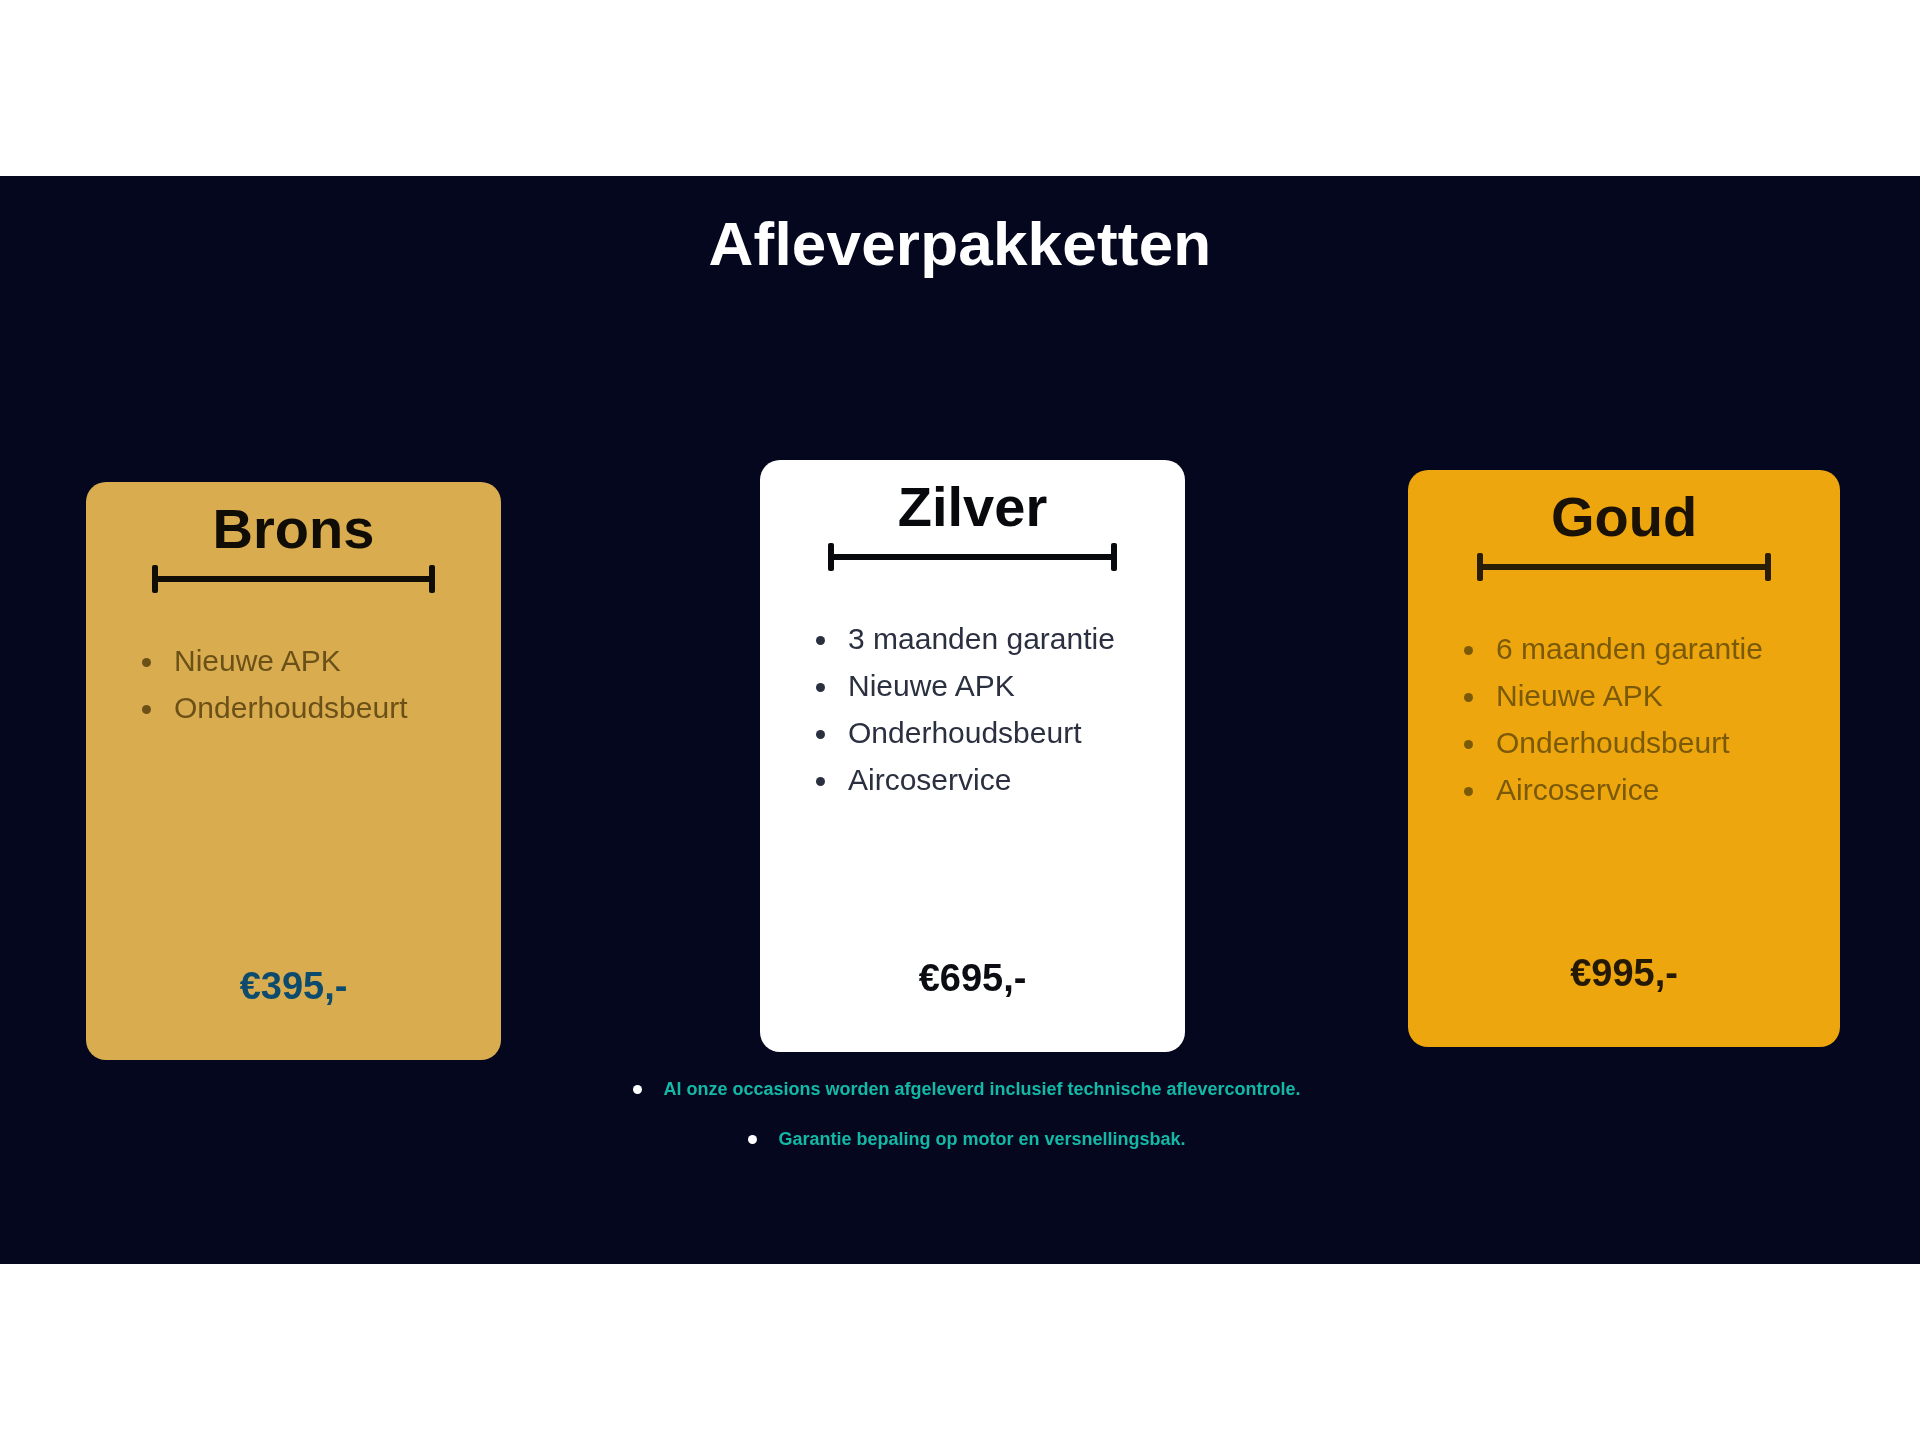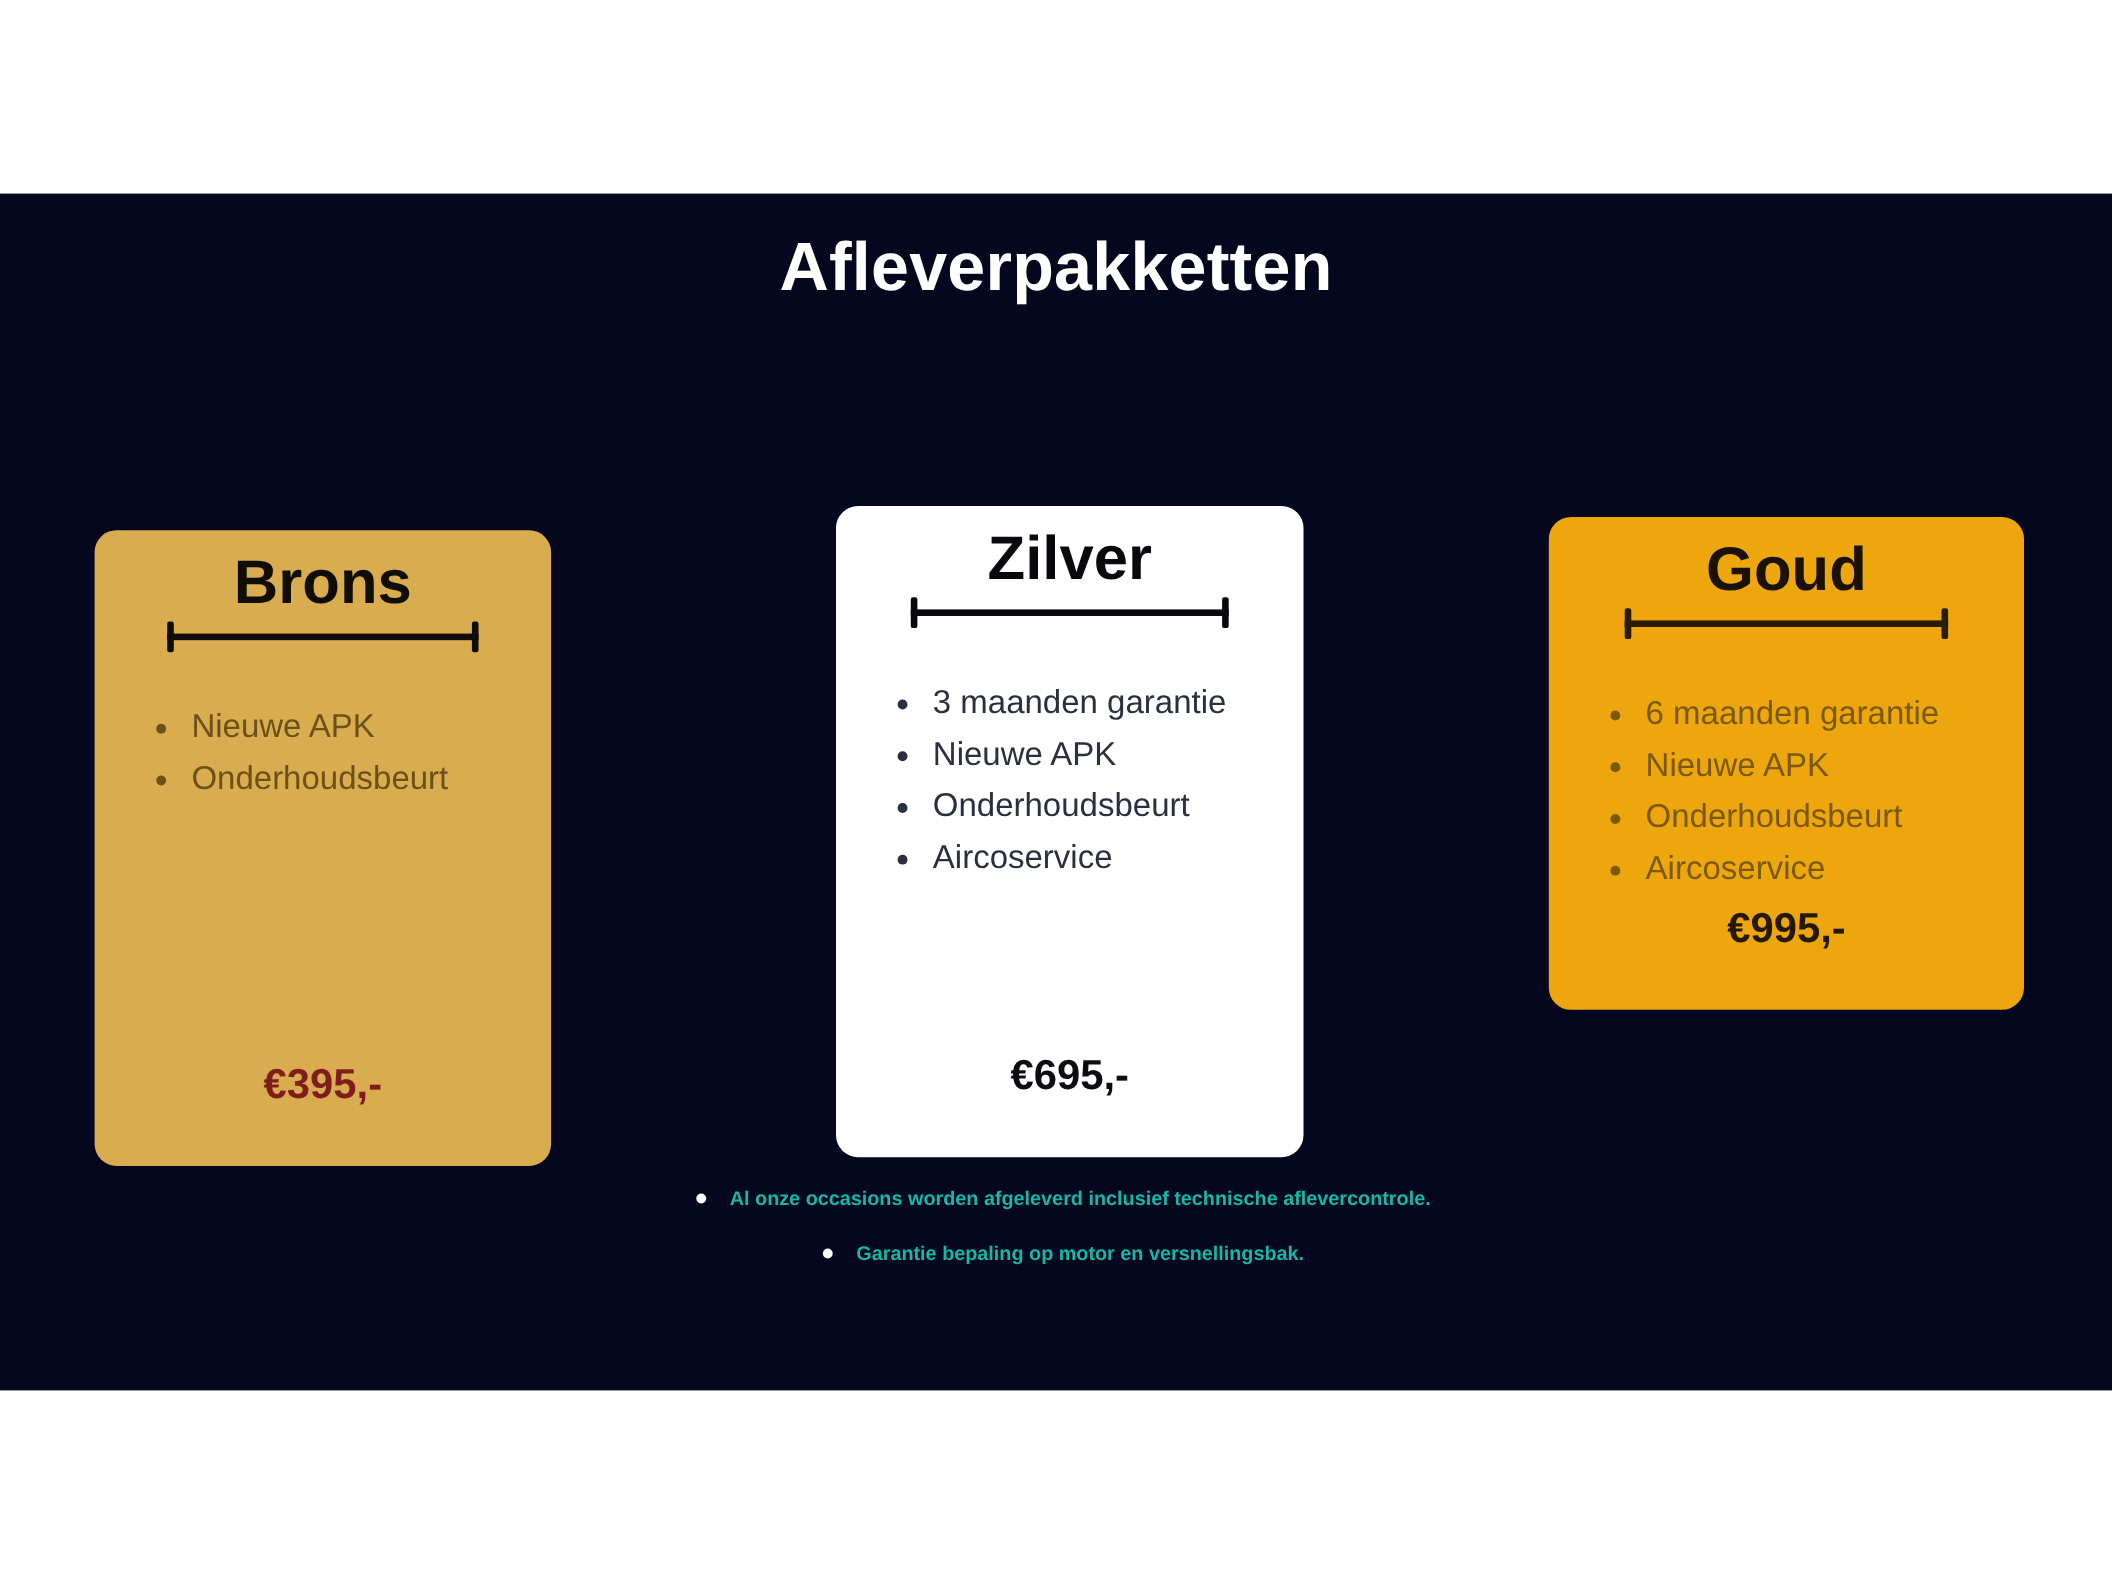--- a/index.html
+++ b/index.html
@@ -62,21 +62,21 @@
     left: 760px;
     top: 0px;
     width: 425px;
     height: 592px;
     background: #ffffff;
   }
   .card-goud {
     left: 1408px;
     top: 10px;
     width: 432px;
-    height: 448px;
+    height: 577px;
     background: #eda60d;
   }
 
   .card-head {
     position: absolute;
     left: 0;
     top: 18px;
     width: 100%;
     text-align: center;
   }
@@ -152,21 +152,21 @@
   .card-goud .features li::before { background: #7a5a09; }
 
   .price {
     position: absolute;
     left: 0;
     bottom: 52px;
     width: 100%;
     text-align: center;
     font-size: 38px;
     font-weight: bold;
-    color: #7f1d1d;
+    color: #0c4a6e;
   }
   .card-zilver .price { color: #0b0d12; }
   .card-goud .price  { color: #241905; text-align: center; }
 
   .notes {
     position: absolute;
     left: 0;
     top: 888px;
     width: 1920px;
     text-align: center;

